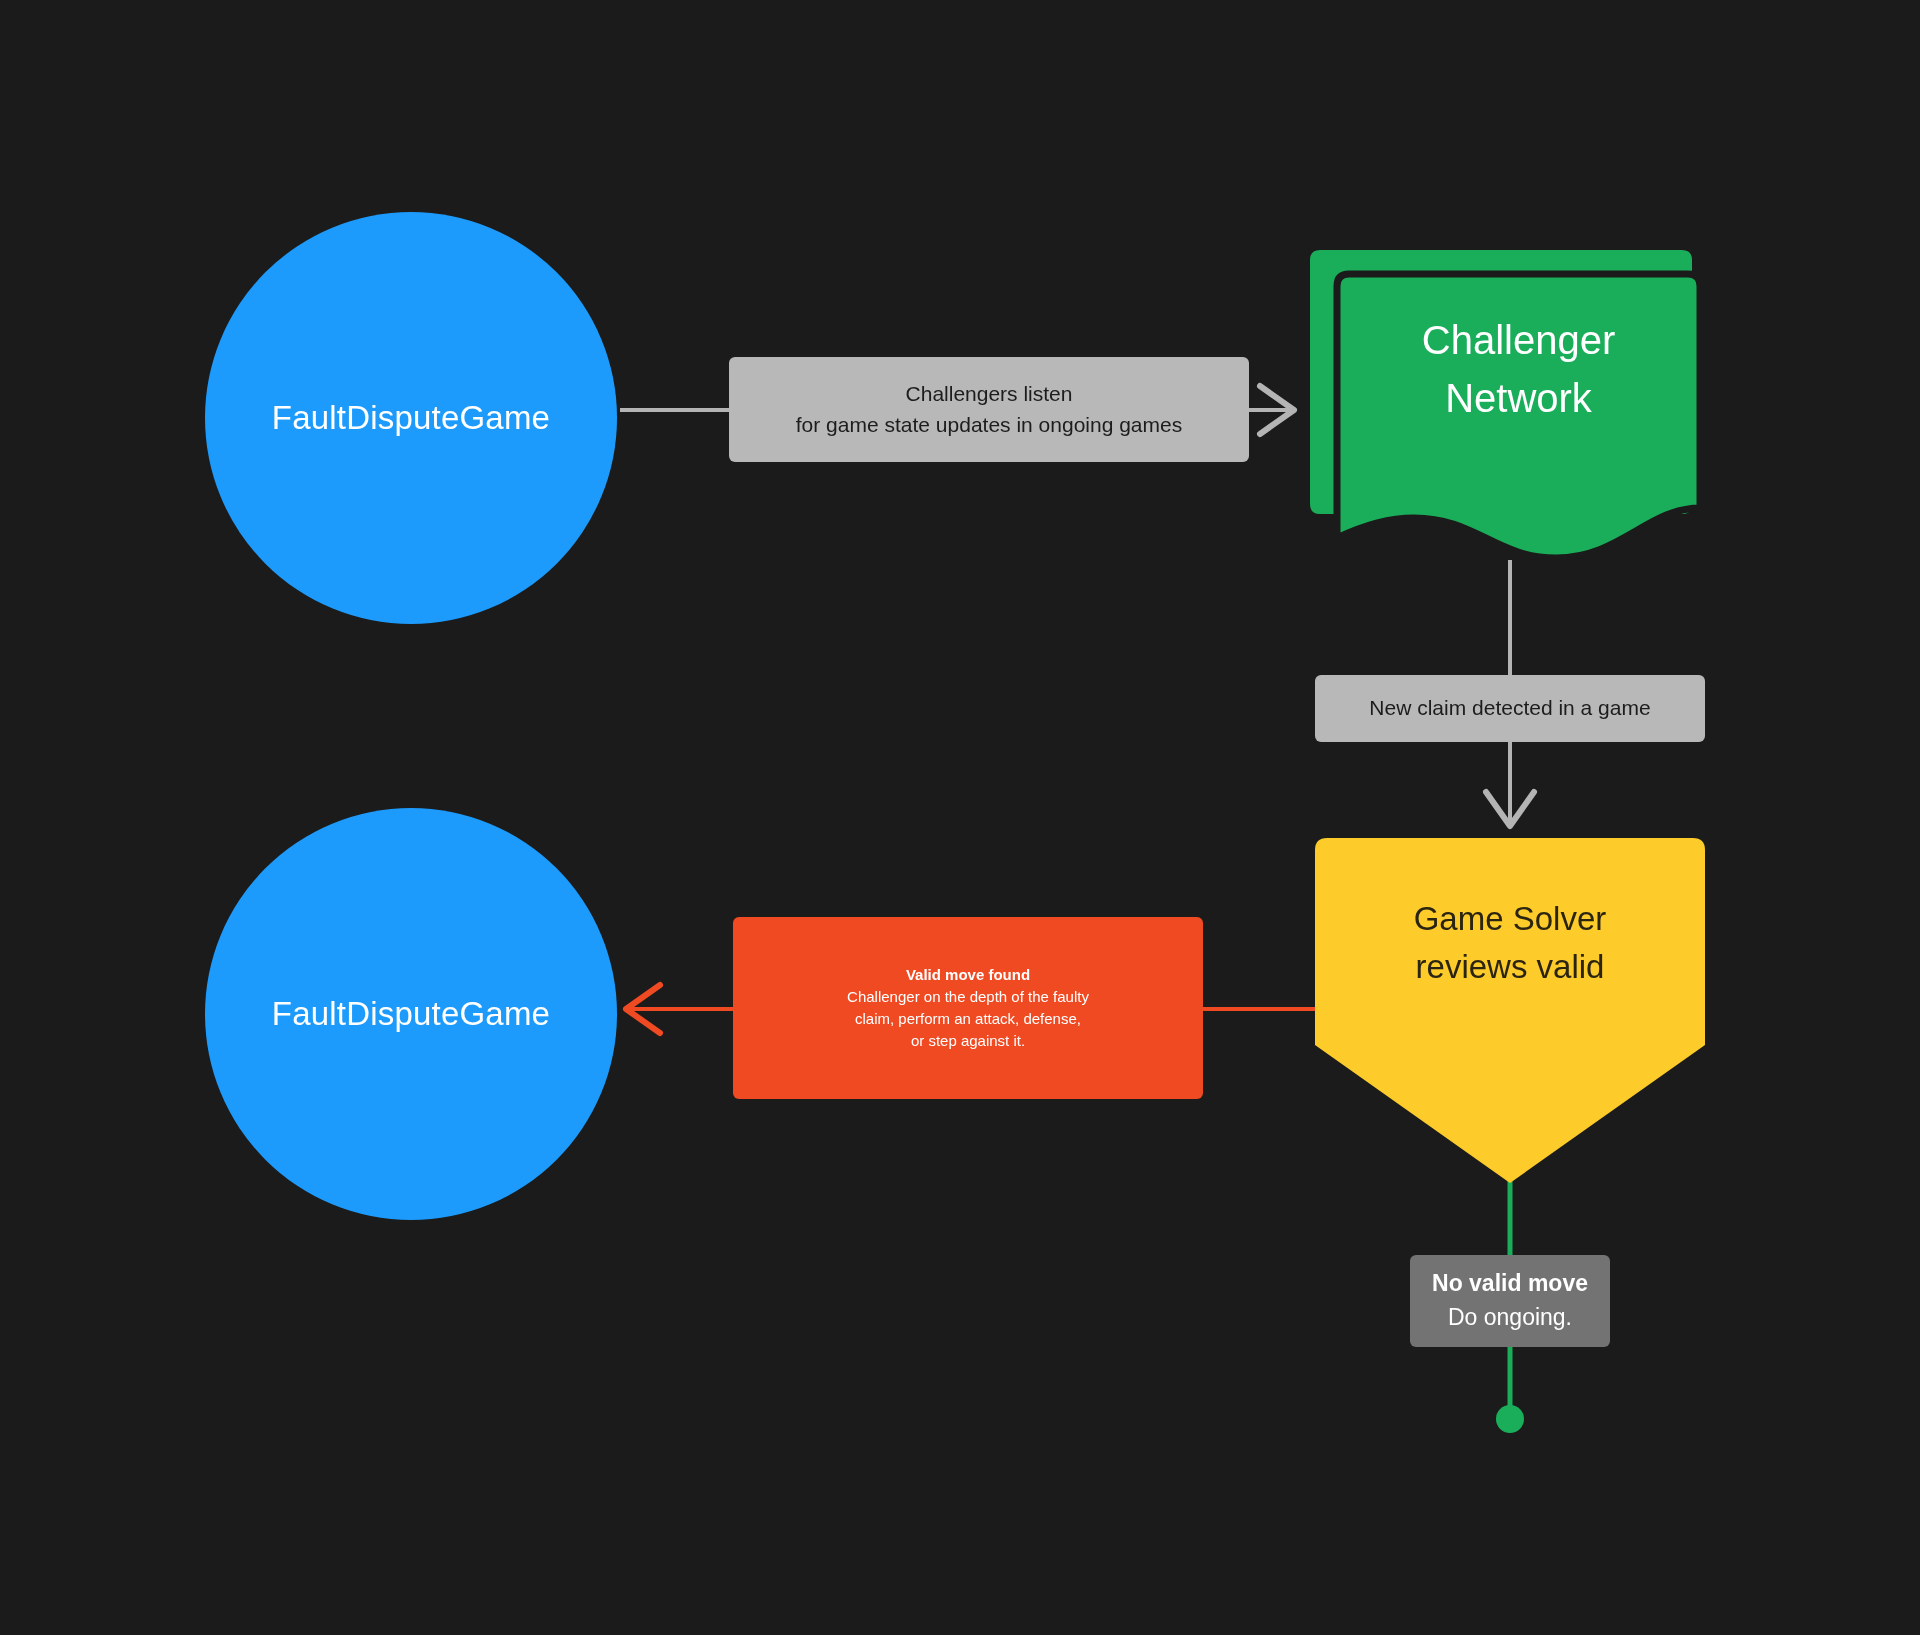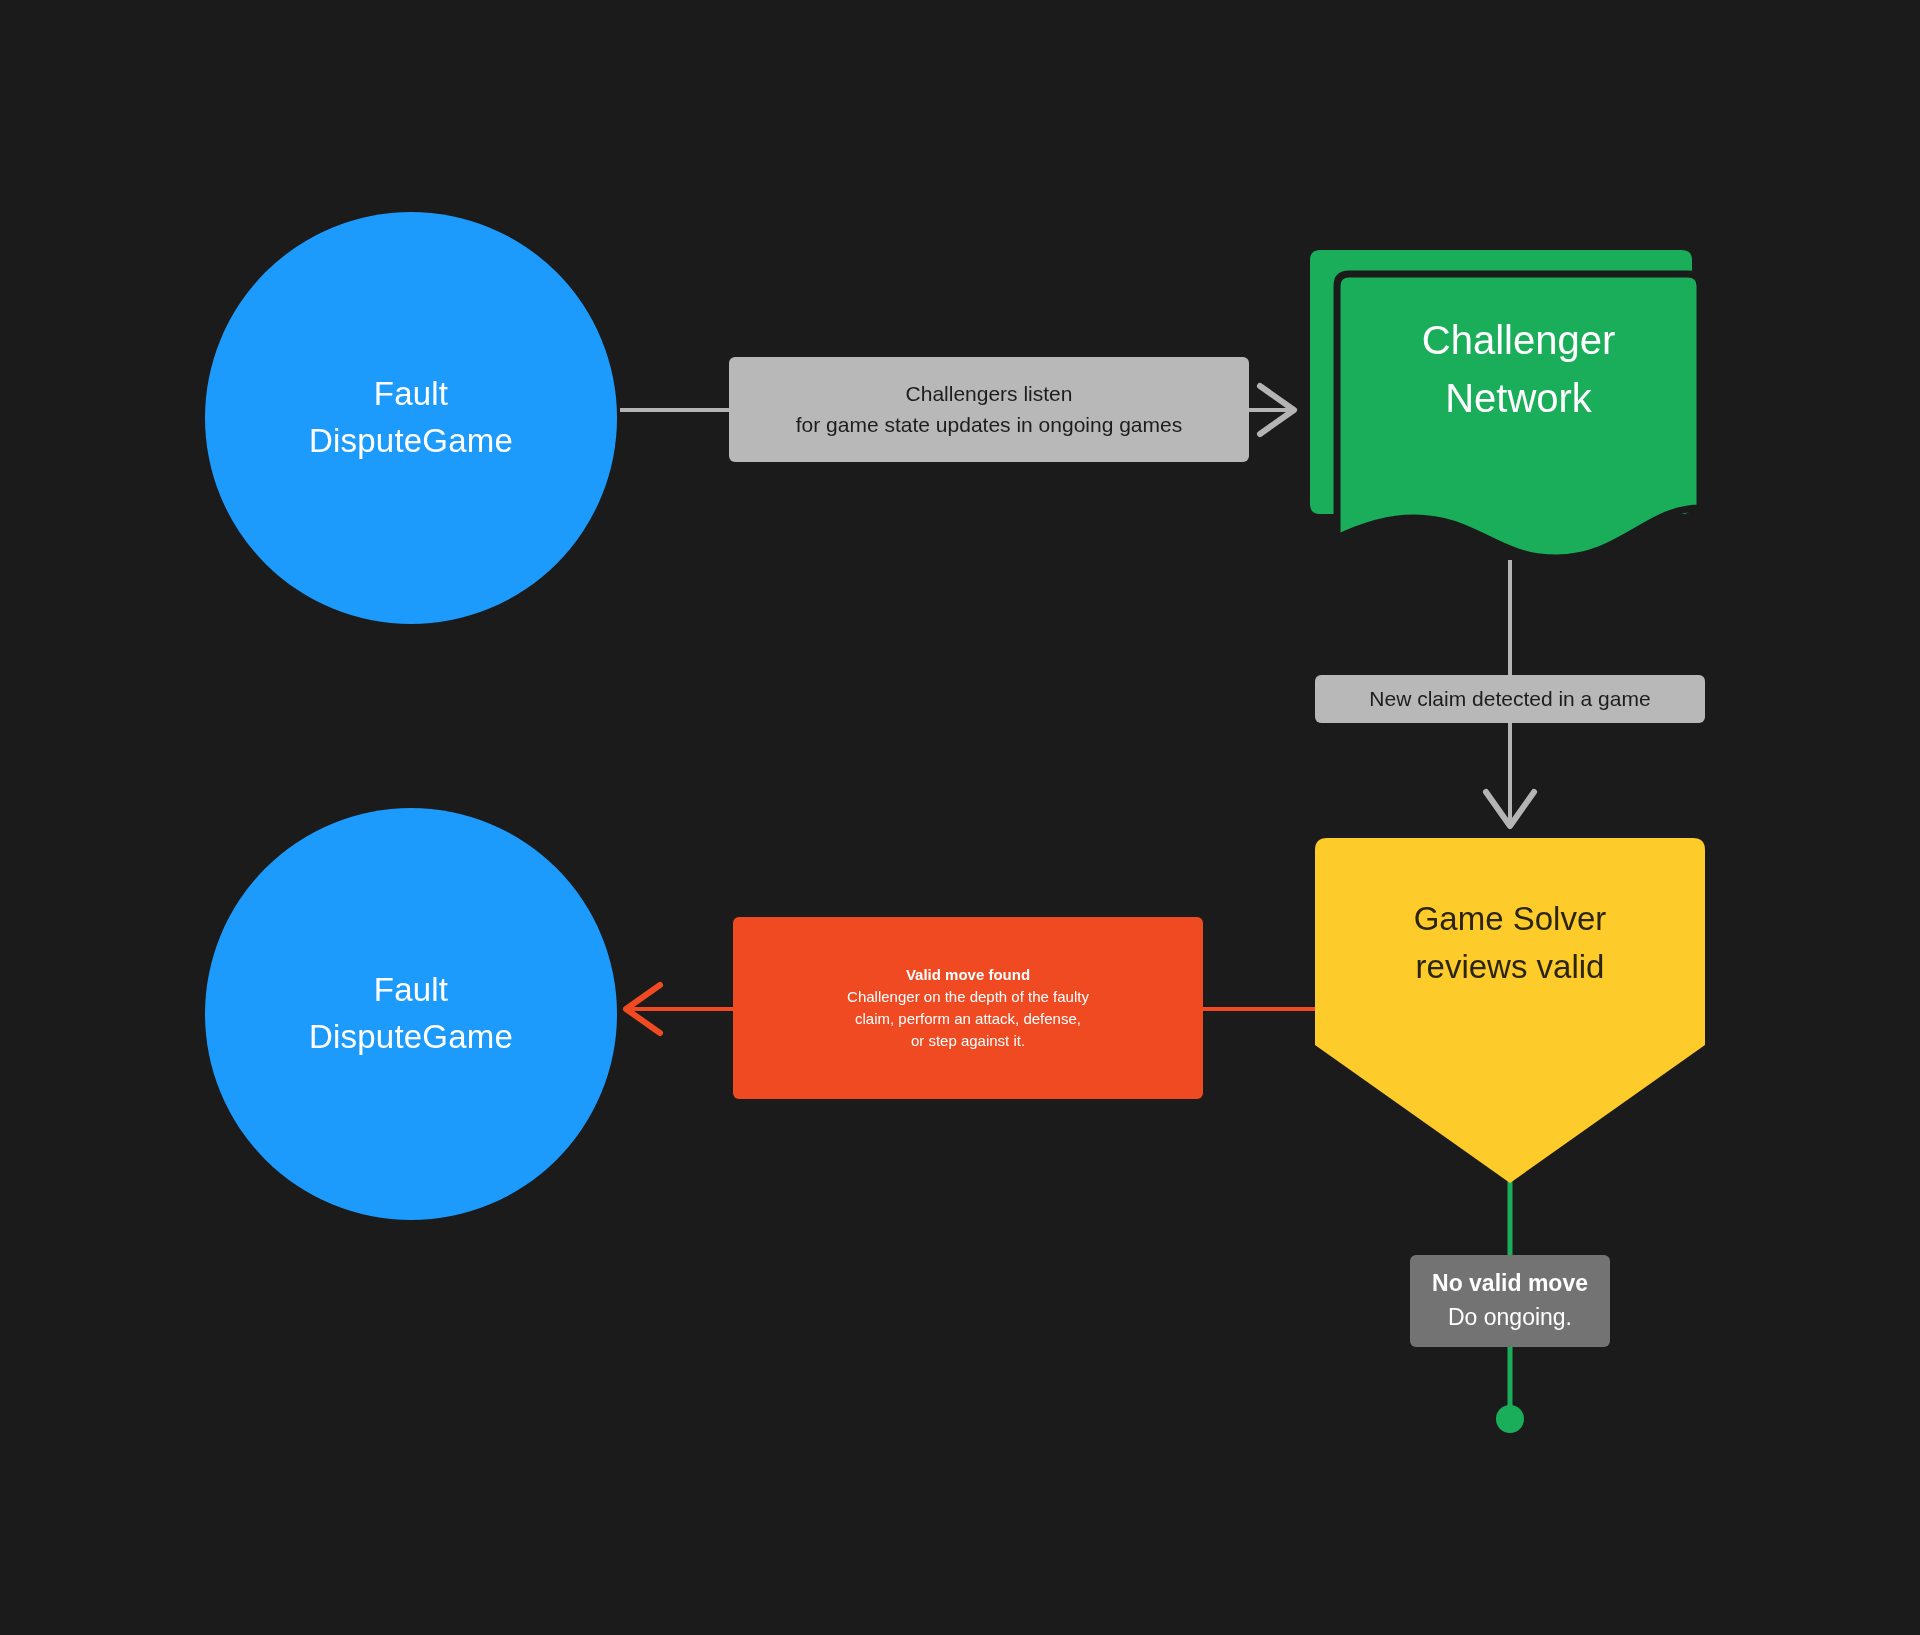--- a/index.html
+++ b/index.html
@@ -18,21 +18,21 @@
     width: 1920px;
     height: 1635px;
     background: #1b1b1b;
   }
   .node { position: absolute; }
 
   
   .circle-node {
     border-radius: 50%;
     display: flex;
-    flex-direction: column;
+    flex-direction: row;
     align-items: center;
     justify-content: center;
     color: #ffffff;
     font-size: 33px;
     line-height: 1.42;
     text-align: center;
     letter-spacing: 0.2px;
   }
   .circle-node .ln { display: block; white-space: nowrap; }
 
@@ -156,21 +156,21 @@
       <span class="ln">Challenger</span>
       <span class="ln">Network</span>
     </div>
   </div>
 
   <div class="chip chip-gray" style="left:697px; top:357px; width:520px; height:105px; padding:8px 14px;margin-left:32px;">
     <span class="ln">Challengers listen</span>
     <span class="ln">for game state updates in ongoing games</span>
   </div>
 
-  <div class="chip chip-gray" style="left:1315px; top:675px; width:390px; height:48px; padding:6px 14px;">
+  <div class="chip chip-gray" style="left:1315px; top:675px; width:390px; height:67px; padding:6px 14px;">
     <span class="ln">New claim detected in a game</span>
   </div>
 
   <div class="pent-wrap" style="left:1315px; top:838px; width:390px; height:345px;">
     <svg width="390" height="345" viewBox="0 0 390 345" style="position:absolute;left:0;top:0;">
       <path d="M0,12 Q0,0 12,0 L378,0 Q390,0 390,12 L390,207 L195,345 L0,207 Z" fill="#fdcc2b"></path>
     </svg>
     <div class="pent-label" style="left:0px; top:0px; width:390px; height:210px;text-align:right;">
       <span class="ln">Game Solver</span>
       <span class="ln">reviews valid</span>

